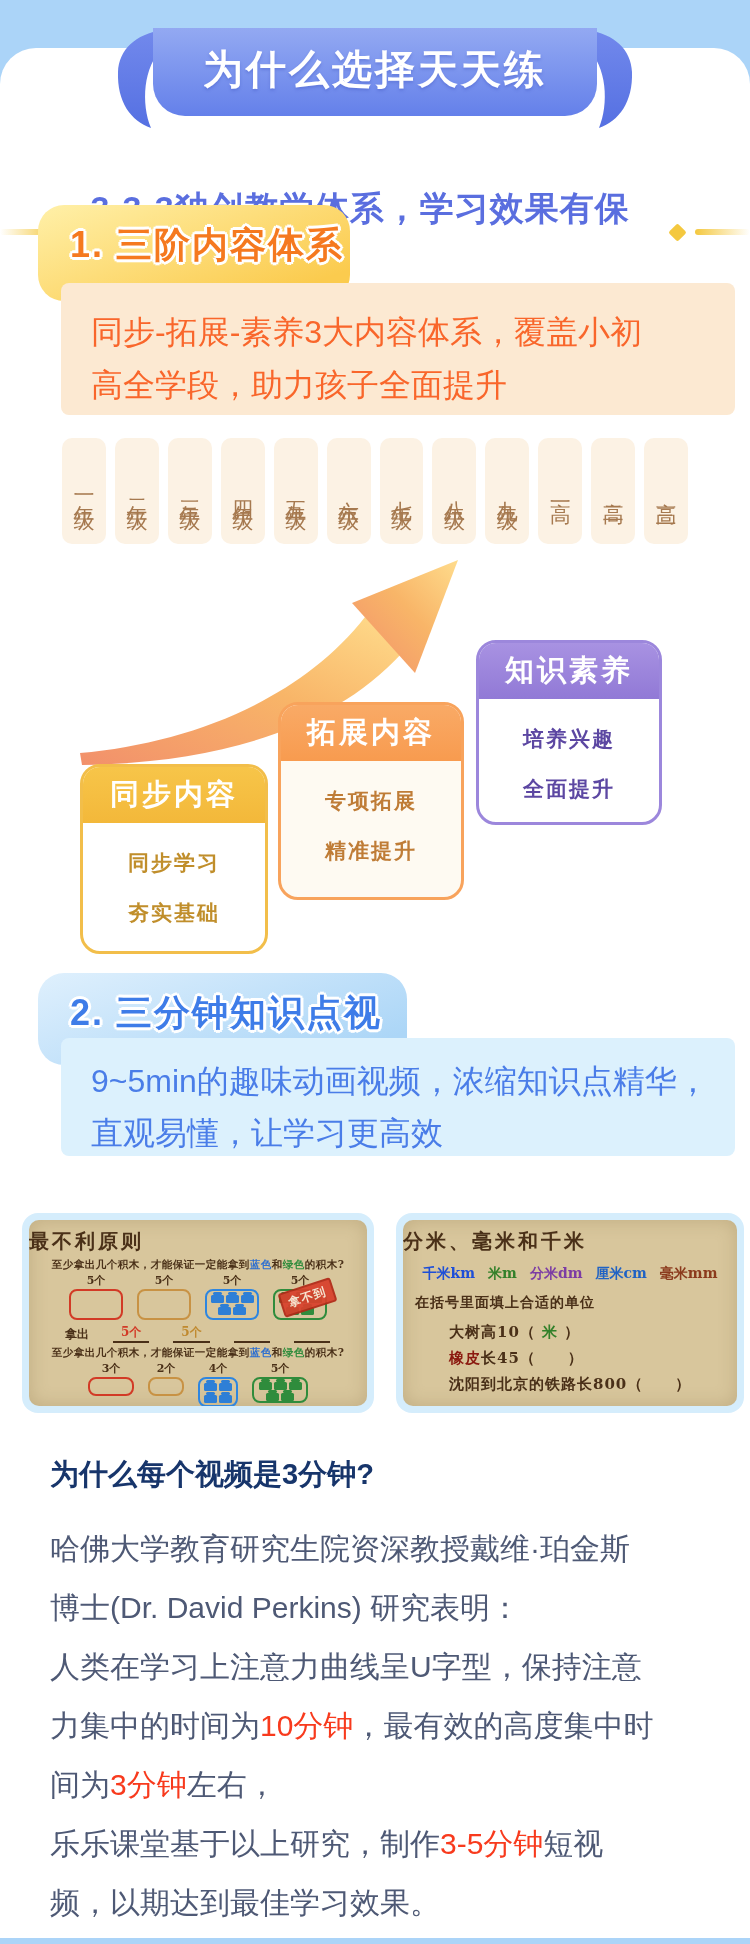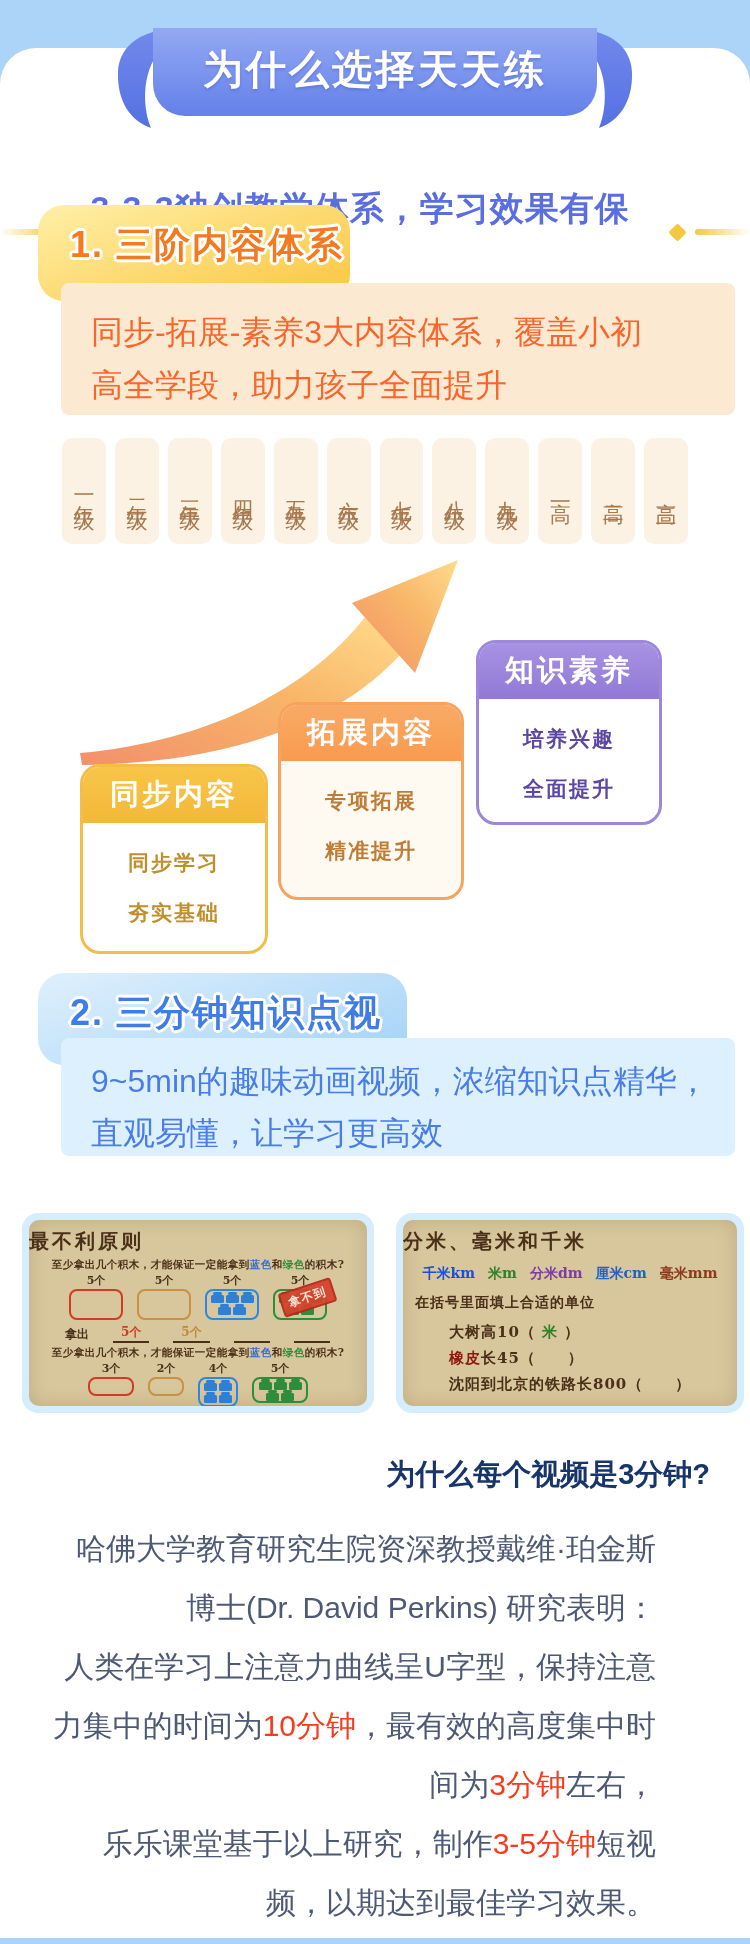--- a/index.html
+++ b/index.html
@@ -92,21 +92,21 @@
 
   .v2-units{display:flex;justify-content:center;gap:13px;margin-top:10px;font-size:14px;font-weight:bold;}
   .v2-units span:nth-child(1){color:#1d4ed8;} .v2-units span:nth-child(2){color:#33802A;}
   .v2-units span:nth-child(3){color:#7C3CA4;} .v2-units span:nth-child(4){color:#1F62C4;}
   .v2-units span:nth-child(5){color:#8B3A1C;}
   .v2-prompt{font-size:14px;font-weight:bold;margin:11px 0 0 12px;letter-spacing:1px;}
   .v2-items{margin:7px 0 0 46px;font-size:15px;font-weight:bold;line-height:26px;letter-spacing:1px;}
   .u-green{color:#33802A;} .u-maroon{color:#8B1A10;}
 
   
-  .research{position:absolute;left:50px;top:1455px;width:660px;text-align:right;}
+  .research{position:absolute;left:50px;top:1455px;width:660px;}
   .research-h{font-size:29px;font-weight:bold;color:#17356B;margin:0 0 24px 0;}
   .research p{margin:0;line-height:59px;font-size:30px;color:#4E5975;width:606px;}
   .hl{color:#F83A1D;}
 </style>
 </head>
 <body>
 
 <div id="page">
 
   <div class="top-bg"></div>

